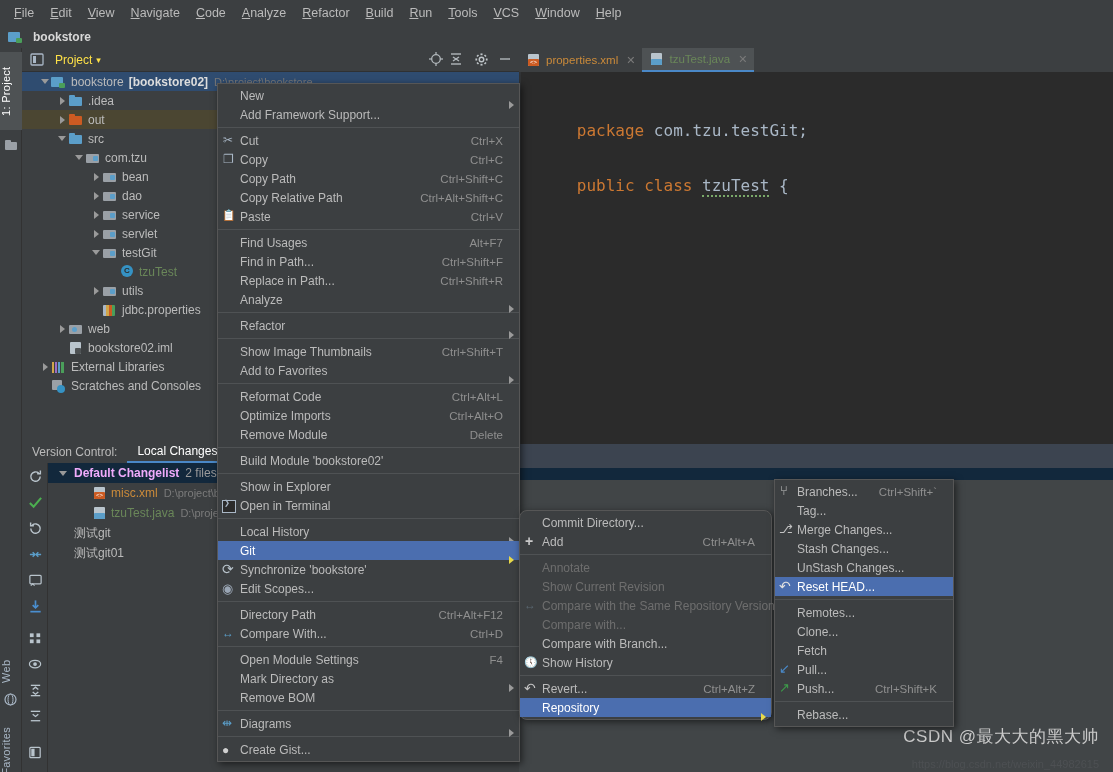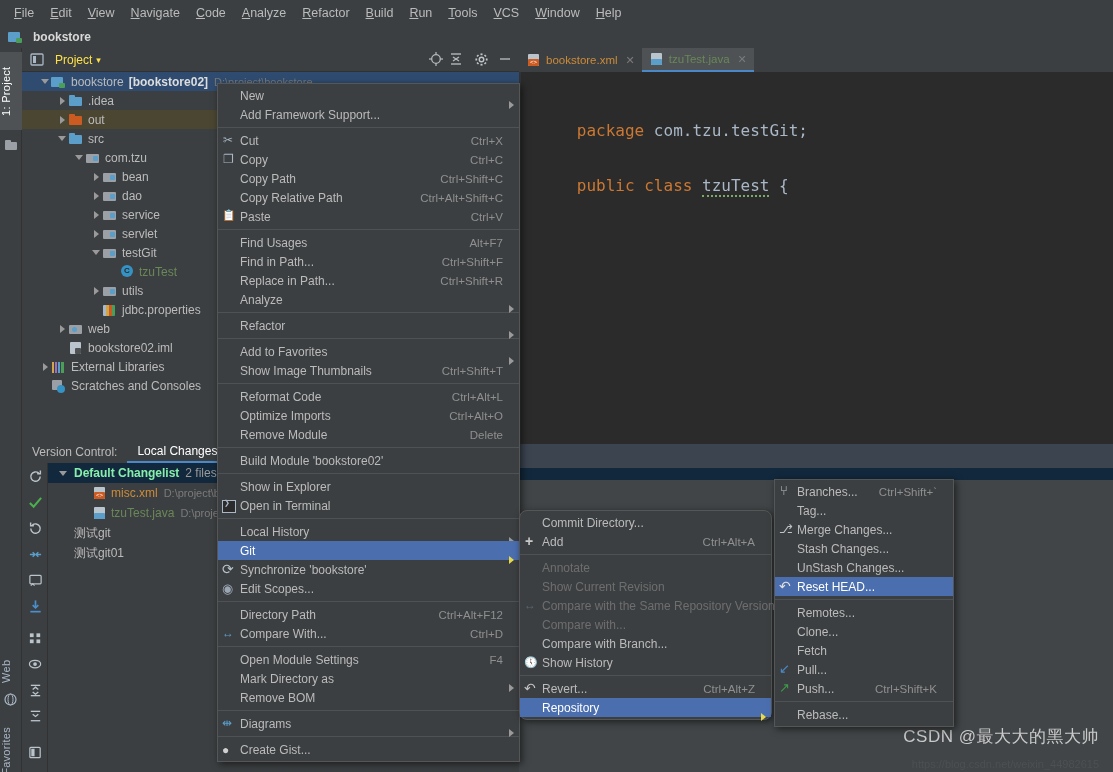--- a/index.html
+++ b/index.html
@@ -368,21 +368,21 @@
         <span class="ic i-scr"></span>
         <span class="tlbl">Scratches and Consoles</span>
       </div>
     </div>
 </div>
 
 <div id="editor">
   <div id="tabbar">
       <div class="etab">
         <span class="ic i-xml" style="width: 13px; flex: 0 0 13px; margin-right: 2px;"></span>
-        <span style="color: rgb(204, 139, 58);">bookstore.xml</span>
+        <span style="color: rgb(204, 139, 58);">properties.xml</span>
         <span class="x">✕</span>
       </div>
       <div class="etab active">
         <span class="ic i-java" style="width: 13px; flex: 0 0 13px; margin-right: 2px;"></span>
         <span style="color: rgb(106, 135, 89);">tzuTest.java</span>
         <span class="x">✕</span>
       </div>
     </div>
   <div id="codearea">
     <div id="gutter"></div>
@@ -476,21 +476,21 @@
     <span class="vri" style="top:282px;">
       <svg width="15" height="15" viewBox="0 0 16 16">
           <rect x="2" y="2.5" width="11" height="11" rx="1" fill="none" stroke="#b9c4cc" stroke-width="1.3"></rect>
           <rect x="3.5" y="4" width="3.5" height="8" fill="#b9c4cc"></rect>
         </svg>
     </span>
   </div>
   <div id="vcsbody">
       <div class="vrow sel">
         <span class="tri d" style="margin-left: 8px;"></span>
-        <span style="margin-left: 5px; font-weight: bold; color: #86efac;">Default Changelist</span>
+        <span style="margin-left: 5px; font-weight: bold; color: #f0abfc;">Default Changelist</span>
         <span class="cnt">2 files</span>
       </div>
       <div class="vrow">
         <span style="display: inline-block; flex: 0 0 42px;"></span>
         <span class="ic i-xml"></span>
         <span style="color: rgb(204, 139, 58);">misc.xml</span>
         <span class="path">D:\project\bo</span>
       </div>
       <div class="vrow">
         <span style="display: inline-block; flex: 0 0 42px;"></span>
@@ -578,28 +578,28 @@
     </div>
     <div class="msep"></div>
     <div class="mrow">
       <span class="mi "></span>
       <span class="mt">Refactor</span>
       <span class="arrow"></span>
     </div>
     <div class="msep"></div>
     <div class="mrow">
       <span class="mi "></span>
+      <span class="mt">Show Image Thumbnails</span>
+      <span class="mk">Ctrl+Shift+T</span>
+      <span style="width: 12px; flex: 0 0 12px;"></span>
+    </div>
+    <div class="mrow">
+      <span class="mi "></span>
       <span class="mt">Add to Favorites</span>
       <span class="arrow"></span>
-    </div>
-    <div class="mrow">
-      <span class="mi "></span>
-      <span class="mt">Show Image Thumbnails</span>
-      <span class="mk">Ctrl+Shift+T</span>
-      <span style="width: 12px; flex: 0 0 12px;"></span>
     </div>
     <div class="msep"></div>
     <div class="mrow">
       <span class="mi "></span>
       <span class="mt">Reformat Code</span>
       <span class="mk">Ctrl+Alt+L</span>
       <span style="width: 12px; flex: 0 0 12px;"></span>
     </div>
     <div class="mrow">
       <span class="mi "></span>

